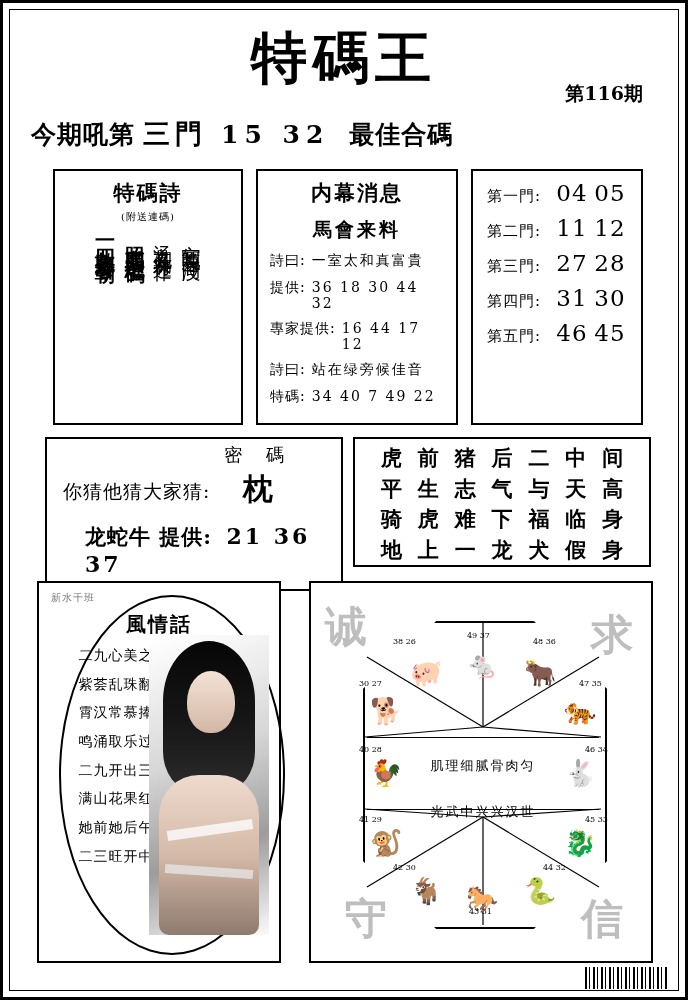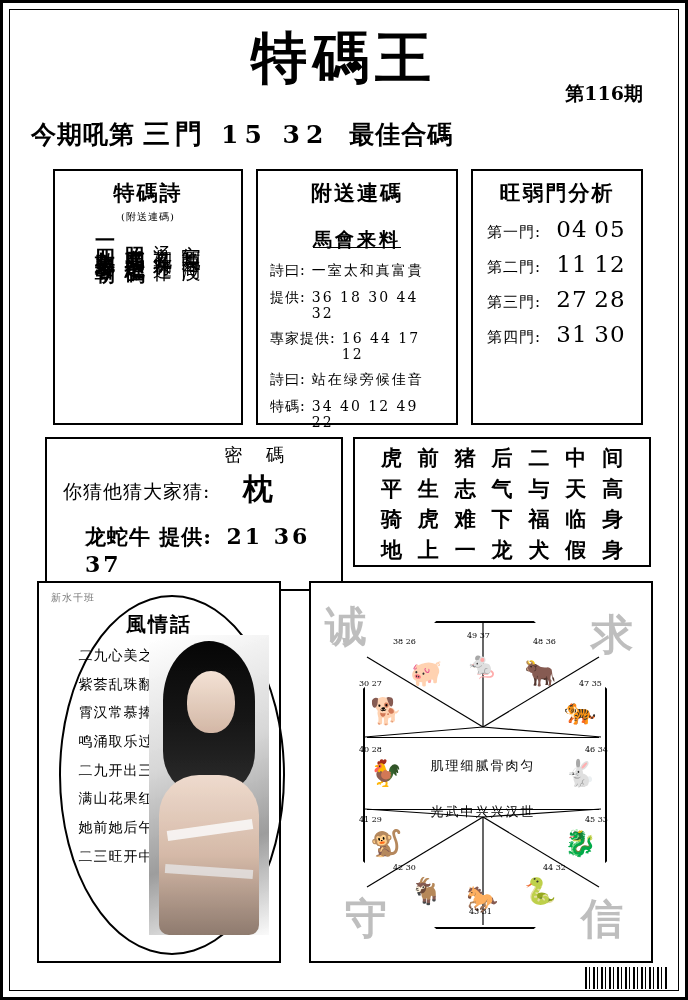--- a/index.html
+++ b/index.html
@@ -82,22 +82,22 @@
     text-orientation:upright;
     font-family:"DejaVu Serif","Liberation Serif",serif;
     font-size:19px;
     line-height:1.18;
     letter-spacing:3px;
     height:196px;
   }
   .poem-col.bold{font-weight:bold;font-size:20px;}
 
   .news-head{
-    text-align:center;font-weight:bold;font-size:19px;margin-top:20px;
-    font-family:"DejaVu Serif","Liberation Serif",serif;letter-spacing:3px;text-decoration:underline;
+    text-align:center;font-weight:bold;font-size:19px;margin-top:10px;
+    font-family:"DejaVu Serif","Liberation Serif",serif;letter-spacing:3px;
   }
   .news-line{
     display:flex;align-items:baseline;
     margin:9px 12px 0 12px;
     font-family:"DejaVu Serif","Liberation Serif",serif;
     font-size:14px;
   }
   .news-label{white-space:nowrap;letter-spacing:1px;}
   .news-val{margin-left:6px;letter-spacing:2px;font-size:14px;}
 
@@ -275,46 +275,45 @@
     <div class="box-sub">(附送連碼)</div>
     <div class="poem-cols">
       <div class="poem-col">宁知晚向云间没</div>
       <div class="poem-col">汤盘孔鼎有述作</div>
       <div class="poem-col bold">照亮四四达七碼</div>
       <div class="poem-col bold">一四數来看今朝</div>
     </div>
   </div>
 
   <div class="box" id="box-news">
-    <div class="box-title">附送連碼</div>
+    <div class="box-title">内幕消息</div>
     <div class="news-head">馬會来料</div>
     <div class="news-line">
       <span class="news-label">詩曰:</span>
       <span class="news-val">一室太和真富貴</span>
     </div>
     <div class="news-line">
       <span class="news-label">提供:</span>
       <span class="news-val">36 18 30 44 32</span>
     </div>
     <div class="news-line">
       <span class="news-label">專家提供:</span>
       <span class="news-val">16 44 17 12</span>
     </div>
     <div class="news-line">
       <span class="news-label">詩曰:</span>
       <span class="news-val">站在绿旁候佳音</span>
     </div>
     <div class="news-line">
       <span class="news-label">特碼:</span>
-      <span class="news-val">34 40 12 49 22</span>
+      <span class="news-val">34 40 7 49 22</span>
     </div>
   </div>
 
   <div class="box" id="box-analysis">
-    <div class="box-title">旺弱門分析</div>
     <div class="an-row">
       <span class="an-label">第一門:</span>
       <span class="an-nums">
         <span>04</span><span>05</span>
       </span>
     </div>
     <div class="an-row">
       <span class="an-label">第二門:</span>
       <span class="an-nums">
         <span>11</span><span>12</span>
@@ -323,20 +322,26 @@
     <div class="an-row">
       <span class="an-label">第三門:</span>
       <span class="an-nums">
         <span>27</span><span>28</span>
       </span>
     </div>
     <div class="an-row">
       <span class="an-label">第四門:</span>
       <span class="an-nums">
         <span>31</span><span>30</span>
+      </span>
+    </div>
+    <div class="an-row">
+      <span class="an-label">第五門:</span>
+      <span class="an-nums">
+        <span>46</span><span>45</span>
       </span>
     </div>
   </div>
 
   <div class="box" id="box-guess">
     <div class="guess-mi">密 碼</div>
     <div class="guess-line1">你猜他猜大家猜:</div>
     <div class="guess-word">枕</div>
     <div class="guess-line2">
       <span>龙蛇牛 提供:</span>

